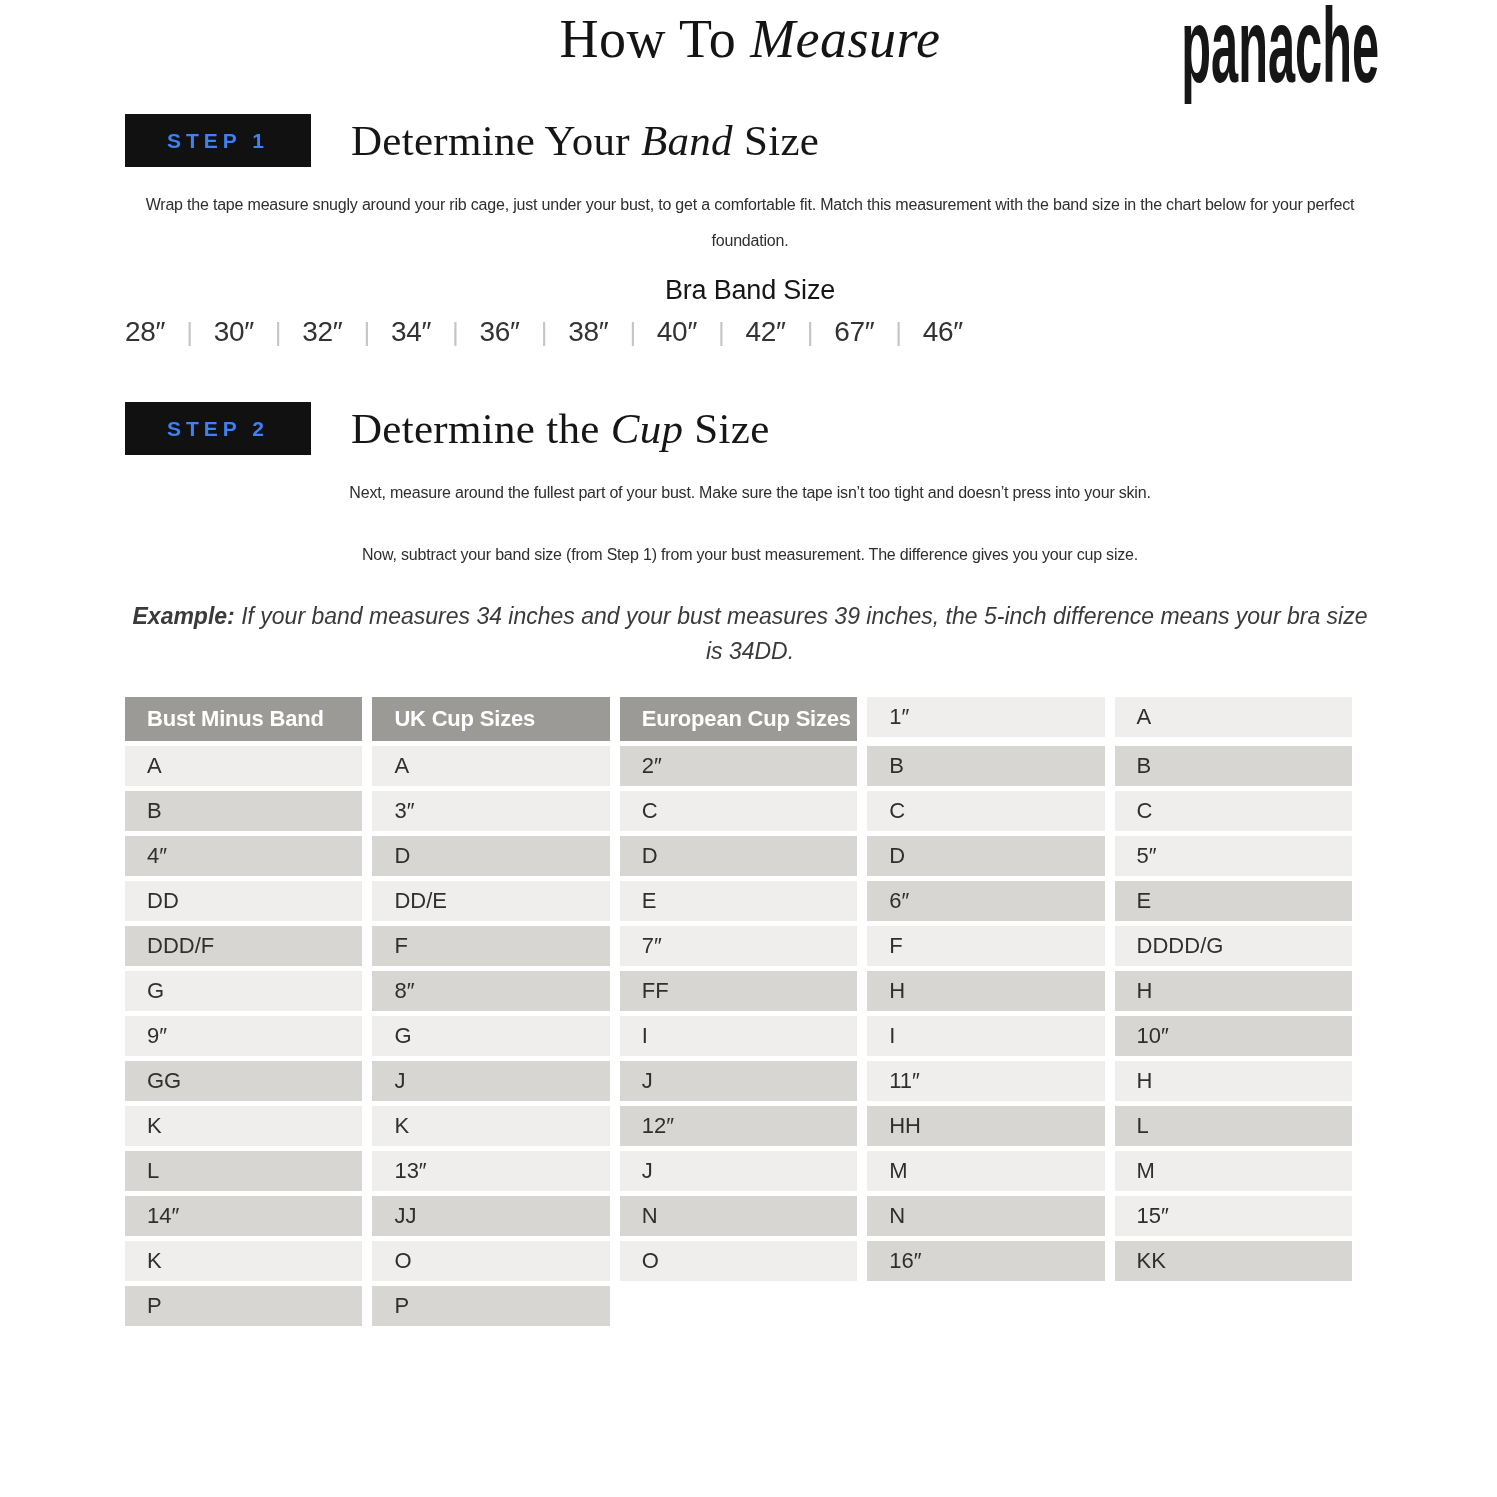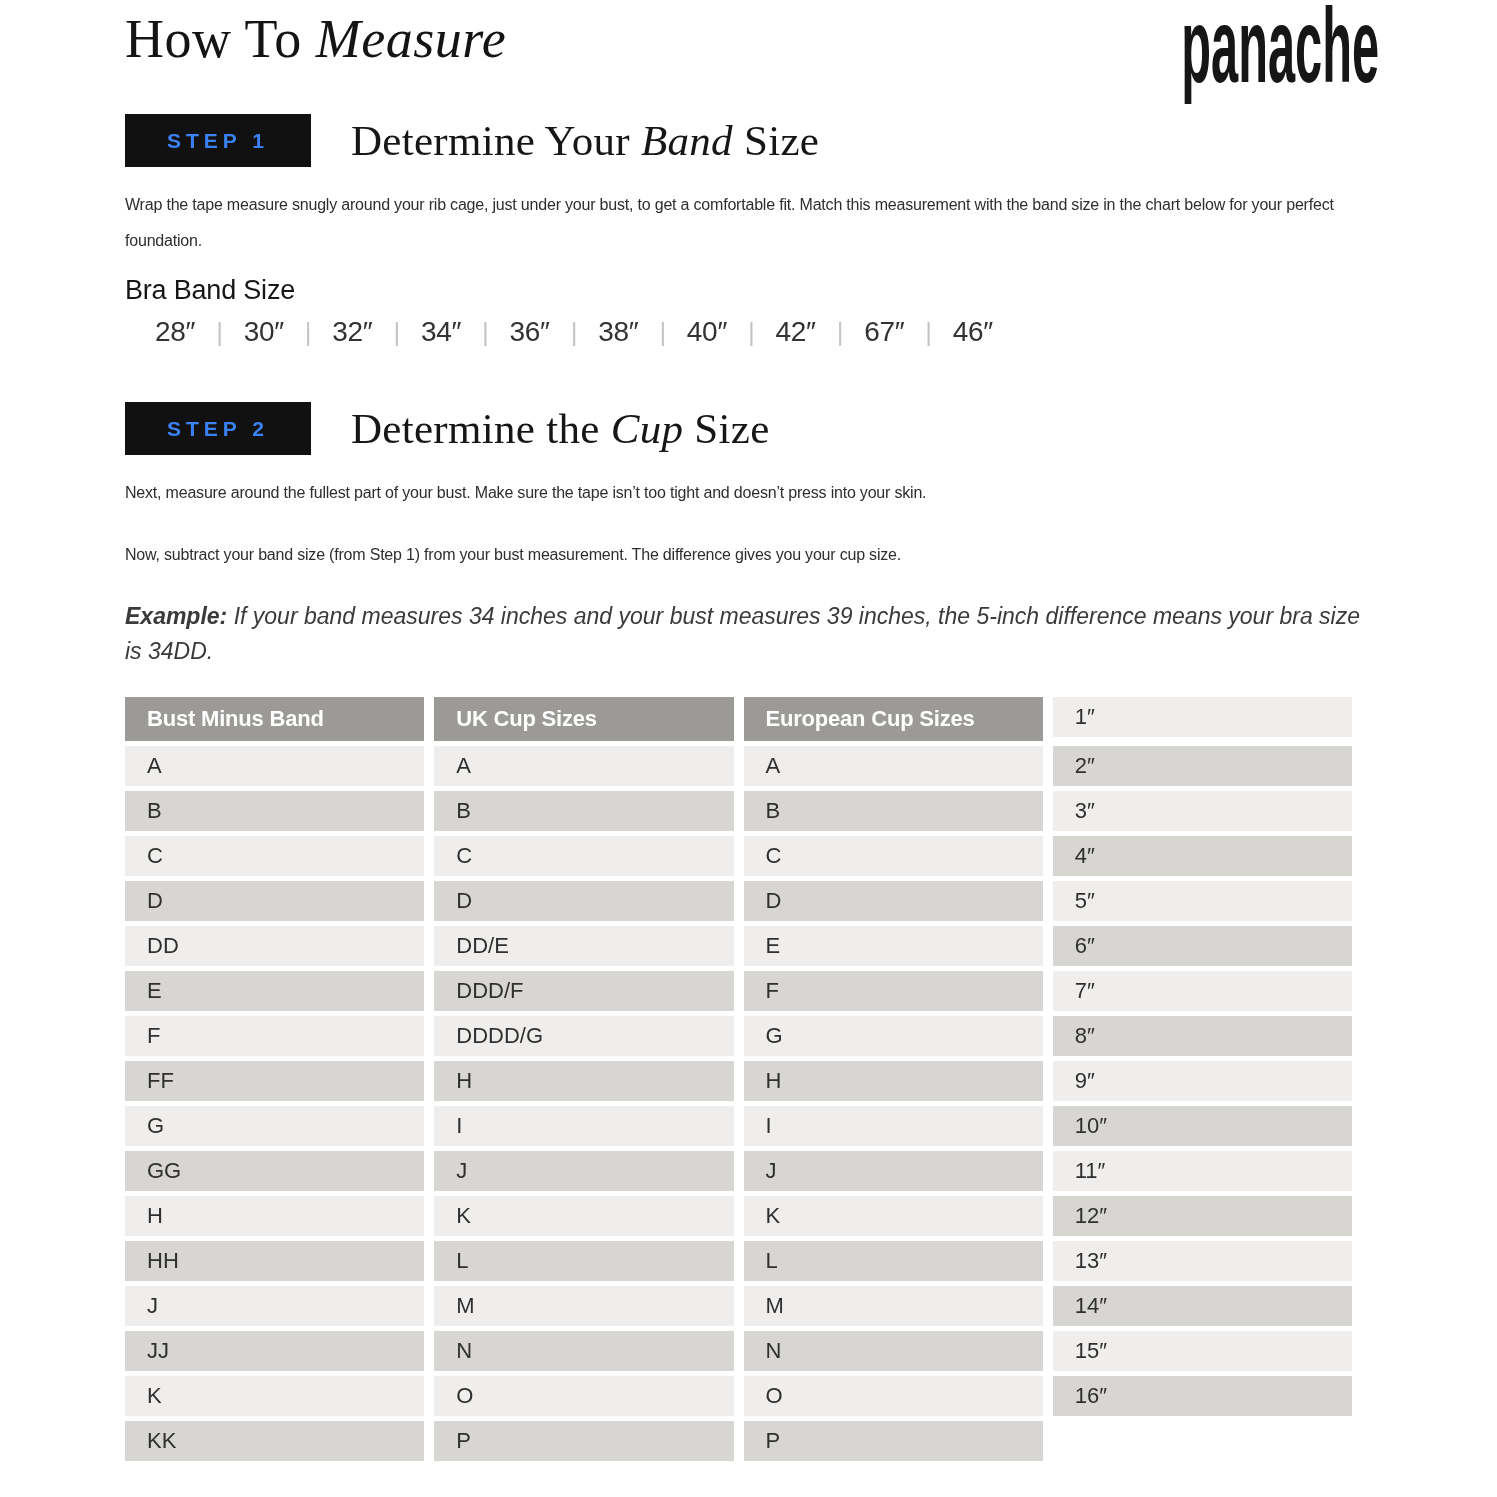--- a/index.html
+++ b/index.html
@@ -10,20 +10,21 @@
     background: #ffffff;
     font-family: "Liberation Sans", "DejaVu Sans", sans-serif;
     color: #2e2e2e;
     overflow: hidden;
   }
   .page {
     position: relative;
     width: 1497px;
     height: 1227px;
     padding: 8px 122px 0 125px;
+    text-align: center;
   }
   
   .doc-title {
     font-family: "Liberation Serif", "DejaVu Serif", serif;
     font-weight: 400;
     font-size: 54px;
     line-height: 1.15;
     color: #141414;
     margin: 0;
     letter-spacing: 0.5px;
@@ -89,21 +90,20 @@
     letter-spacing: -0.2px;
     margin: 16px 0 0 0;
   }
   .band-sizes {
     margin-top: 10px;
     font-size: 28px;
     color: #333333;
     letter-spacing: -0.3px;
     display: flex;
     align-items: center;
-    margin-left: 30px;
   }
   .band-sizes .sep {
     color: #c7c5c3;
     padding: 0 21px;
     font-weight: 400;
     font-size: 26px;
   }
   .example {
     font-style: italic;
     font-size: 23px;
@@ -111,21 +111,21 @@
     color: #3a3a3a;
     margin: 26px 0 0 0;
     max-width: 1270px;
   }
   .example strong { font-weight: 700; font-style: italic; }
   
   .cup-table {
     margin-top: 28px;
     width: 1227px;
     display: grid;
-    grid-template-columns: repeat(4, 1fr);
+    grid-template-columns: repeat(5, 1fr);
     column-gap: 10px;
     row-gap: 5px;
   }
   .cup-table .th {
     background: #9c9a97;
     color: #ffffff;
     font-weight: 700;
     font-size: 22px;
     letter-spacing: -0.2px;
     height: 44px;

